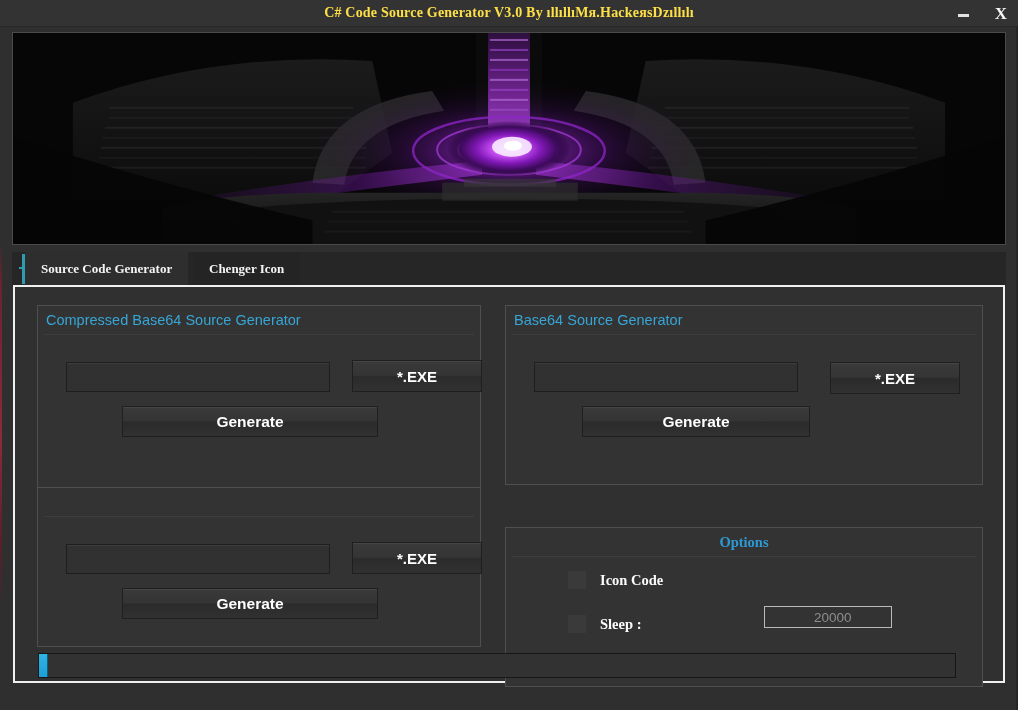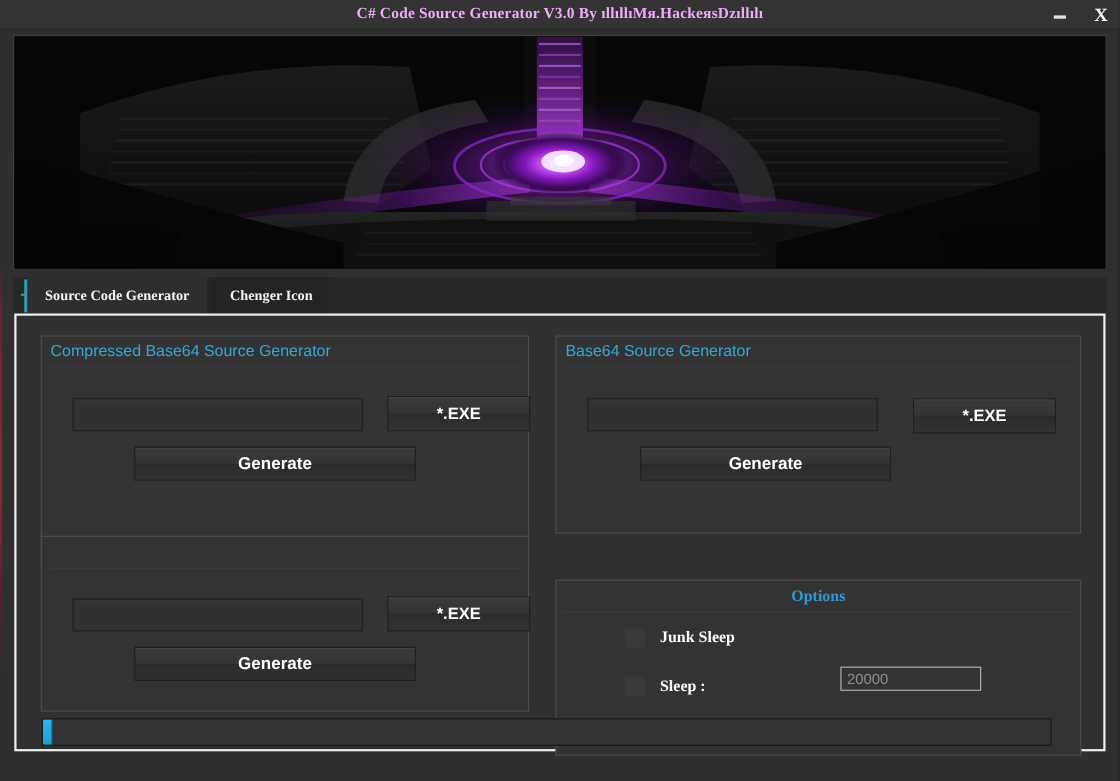--- a/index.html
+++ b/index.html
@@ -48,21 +48,21 @@
   }
   .titlebar-text {
     position: absolute;
     left: 0; top: 0;
     width: 1018px;
     text-align: center;
     line-height: 26px;
     font-family: "Liberation Serif", serif;
     font-weight: bold;
     font-size: 14px;
-    color: #f0abfc;
+    color: #fde047;
     letter-spacing: 0.2px;
     white-space: nowrap;
   }
   .win-btns {
     position: absolute;
     right: 6px; top: 0;
     height: 26px;
     display: flex;
     align-items: center;
     gap: 16px;
@@ -255,20 +255,21 @@
     color: #fbfbfb;
     white-space: nowrap;
   }
   .sleep-box {
     position: absolute;
     left: 258px; top: 78px;
     width: 128px; height: 22px;
     background: #333333;
     border: 1px solid #b9b9b9;
     box-sizing: border-box;
+    padding-left: 44px;
   }
   .sleep-input {
     width: 100%; height: 100%;
     background: transparent;
     border: 0; outline: none;
     color: #8d8d8d;
     font-family: "Liberation Sans", sans-serif;
     font-size: 13.5px;
     padding: 0 5px;
     box-sizing: border-box;
@@ -489,21 +490,21 @@
         <span>Generate</span>
       </div>
     </div>
 
     <div class="groupbox gb-opt">
       <div class="gb-title gb-title-center">Options</div>
       <div class="gb-rule"></div>
 
       <div class="opt-row" style="top:43px;">
         <span class="opt-check"></span>
-        <span class="opt-label">Junk  Sleep</span>
+        <span class="opt-label">Icon  Code</span>
       </div>
 
       <div class="opt-row" style="top:87px;">
         <span class="opt-check"></span>
         <span class="opt-label">Sleep :</span>
       </div>
 
       <div class="sleep-box">
         <input class="sleep-input" type="text" value="20000" style="">
       </div>

